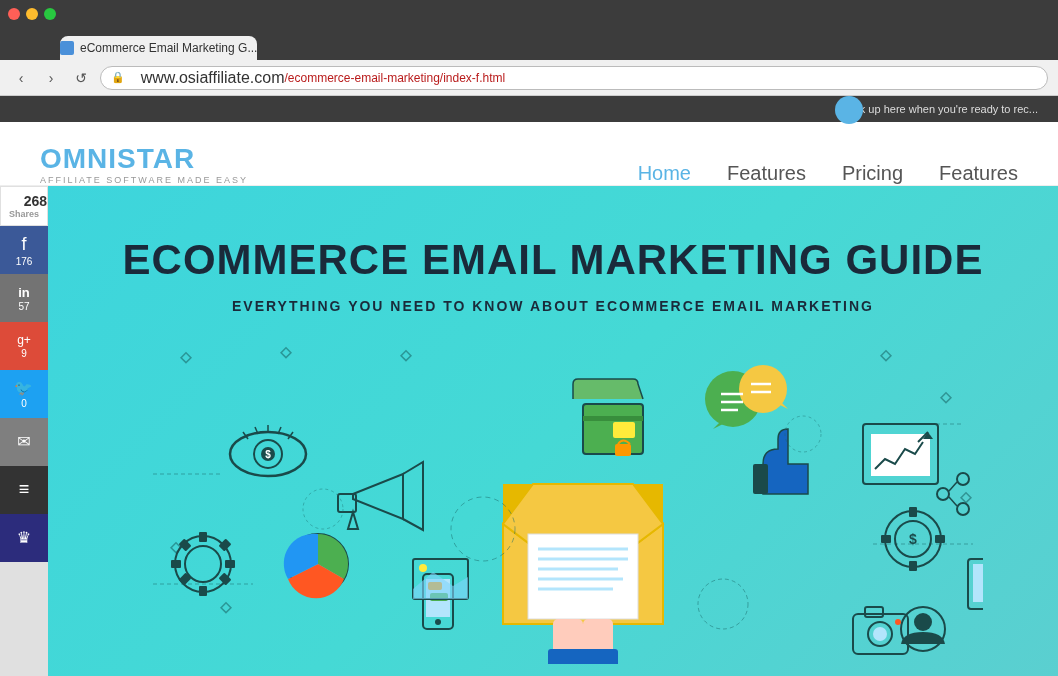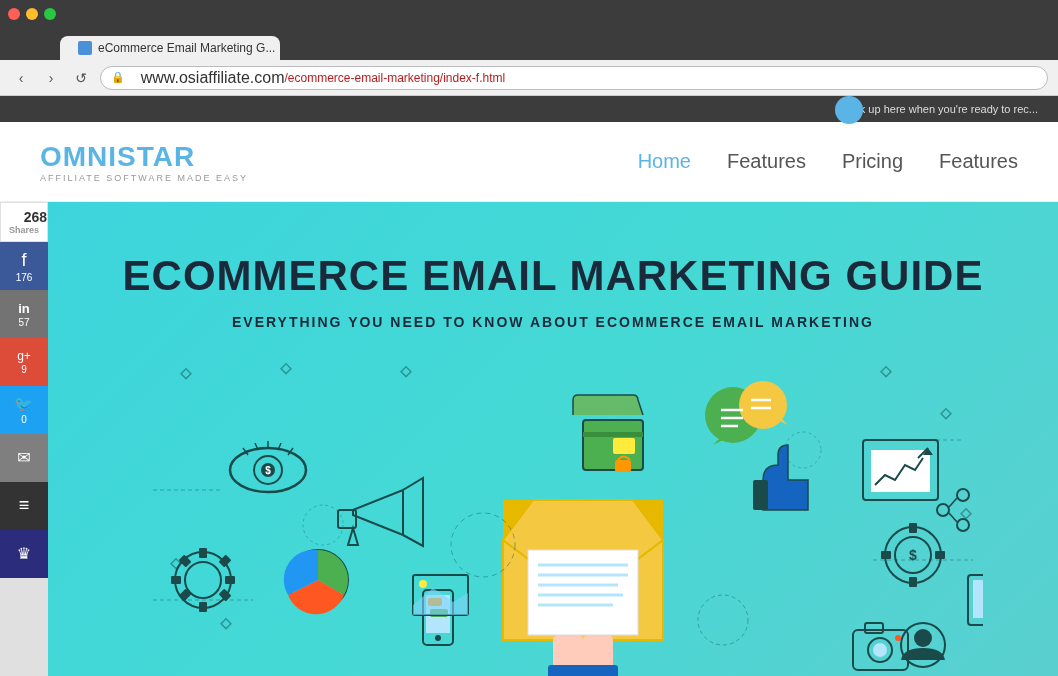--- a/index.html
+++ b/index.html
@@ -28,21 +28,21 @@
     .browser-tabs {
       background: #3c3c3c;
       display: flex;
       align-items: flex-end;
       padding: 0 60px;
       height: 32px;
     }
     .browser-tab {
       background: #f0f0f0;
       border-radius: 8px 8px 0 0;
-      padding: 5px 18px;
+      padding: 5px 0;
       display: flex;
       align-items: center;
       gap: 6px;
       font-size: 12px;
       color: #333;
       max-width: 220px;
       white-space: nowrap;
       overflow: hidden;
       text-overflow: ellipsis;
     }
@@ -103,23 +103,23 @@
 
     
     .website {
       background: white;
       width: 100%;
     }
 
     
     .site-header {
       background: white;
-      height: 80px;
-      display: flex;
-      align-items: center;
+      height: 64px;
+      display: flex;
+      align-items: flex-end;
       justify-content: space-between;
       padding: 0 40px;
       border-bottom: 1px solid #eee;
     }
     .logo-wrap {
       display: flex;
       flex-direction: column;
     }
     .logo-text {
       font-size: 28px;

